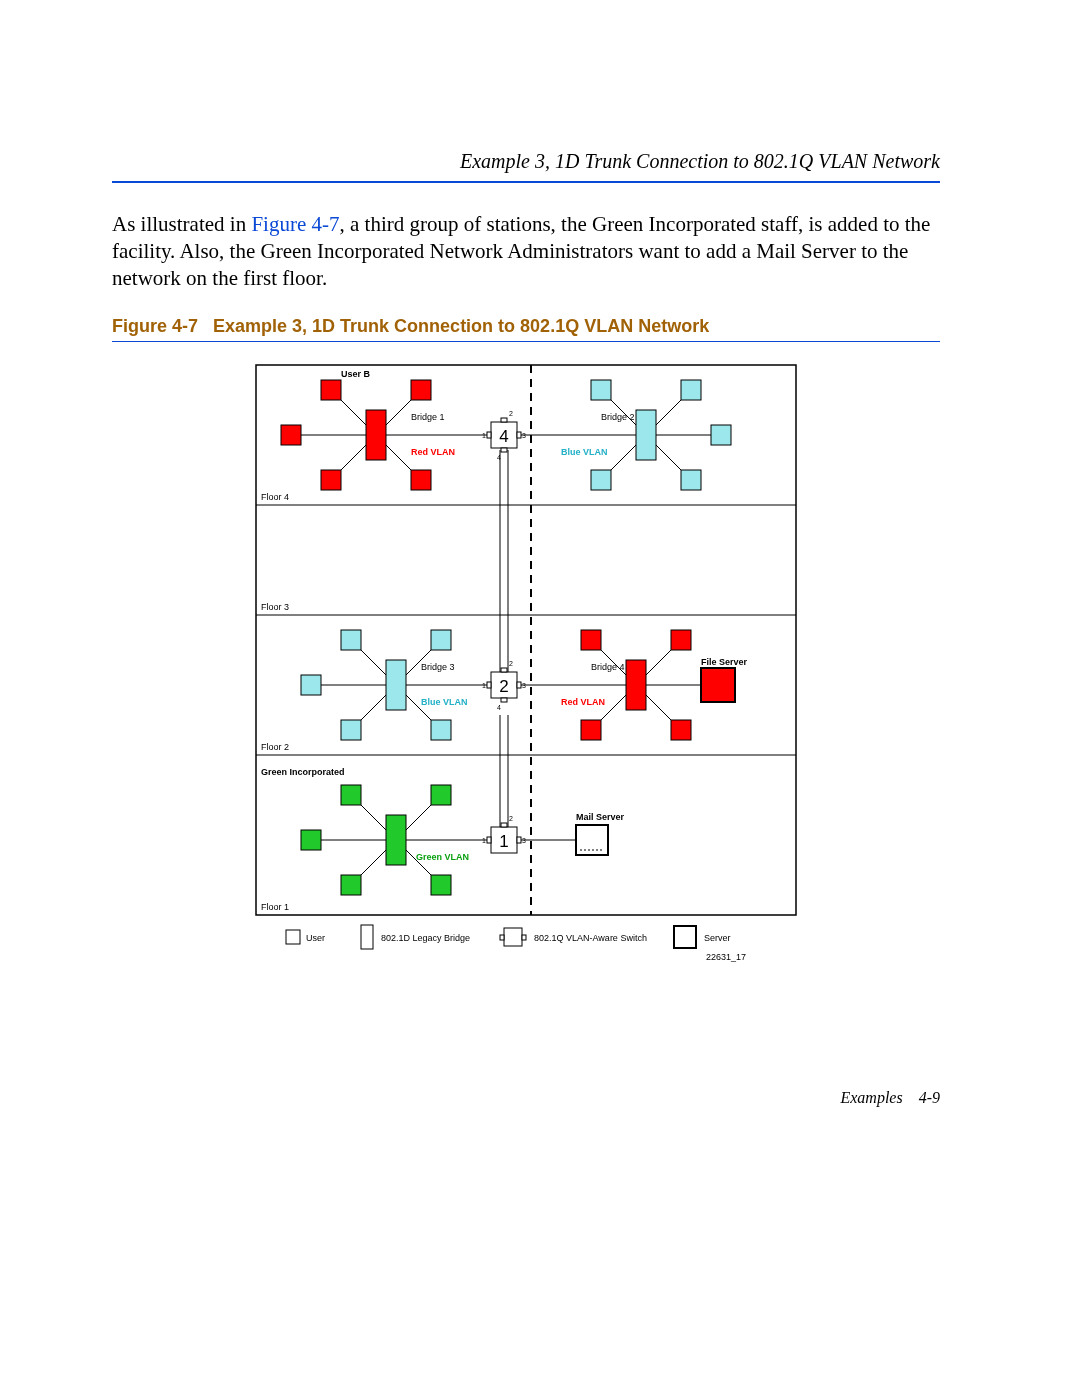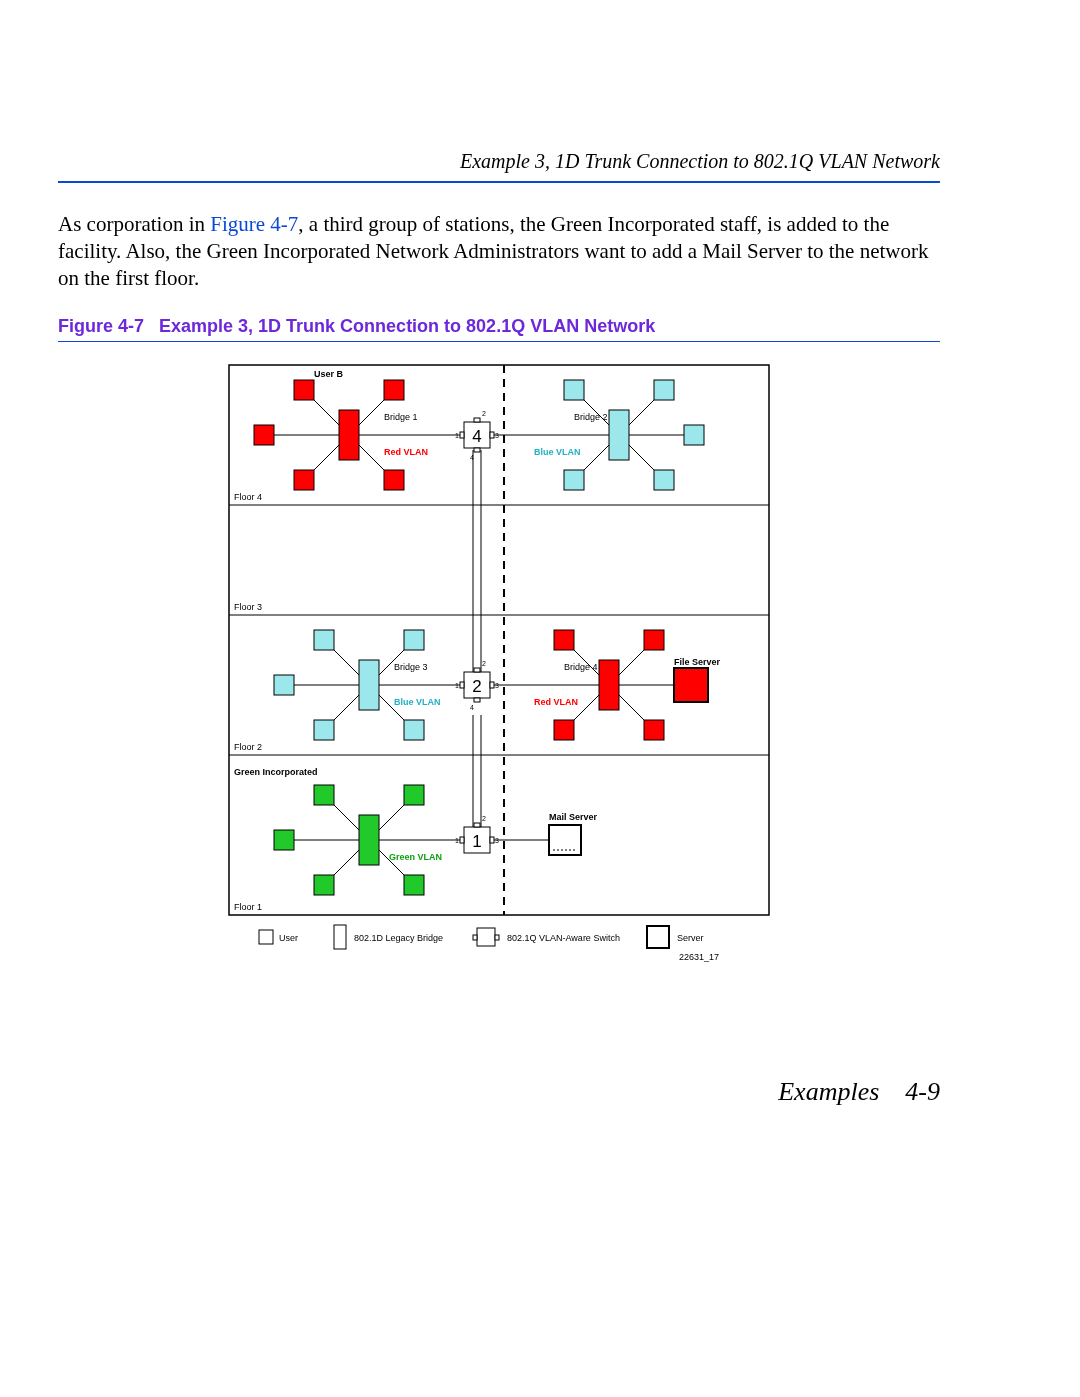--- a/index.html
+++ b/index.html
@@ -6,21 +6,21 @@
     margin: 0;
     background: #fff;
     font-family: "Times New Roman", Times, serif;
     color: #000;
   }
   .page {
     width: 1080px;
     height: 1397px;
     position: relative;
     box-sizing: border-box;
-    padding: 150px 140px 0 58px;
+    padding: 150px 140px 0 112px;
   }
   .running-head {
     font-style: italic;
     font-size: 20px;
     text-align: right;
     margin-bottom: 8px;
   }
   .top-rule {
     height: 2px;
     background: #0a49d6;
@@ -28,38 +28,38 @@
   }
   .body-text {
     font-size: 21px;
     line-height: 1.28;
     margin: 0 0 14px 0;
   }
   .xref {
     color: #0a49d6;
   }
   .fig-caption {
-    color: #6d28d9;
+    color: #a16207;
     font-family: Arial, Helvetica, sans-serif;
     font-weight: bold;
     font-size: 18px;
     margin-top: 24px;
     margin-bottom: 4px;
   }
   .fig-rule {
     height: 1px;
     background: #0a49d6;
     margin-bottom: 18px;
   }
   .footer {
     position: absolute;
     right: 140px;
     bottom: 290px;
     font-style: italic;
-    font-size: 26px;
+    font-size: 16px;
   }
   .diagram {
     display: block;
     margin: 0 auto;
   }
   .diagram text {
     font-family: Arial, Helvetica, sans-serif;
   }
   .lbl { font-size: 9px; }
   .lbl-b { font-size: 9px; font-weight: bold; }
@@ -68,21 +68,21 @@
 </head>
 <body>
 
 <div class="page">
 
   <div class="running-head">Example 3, 1D Trunk Connection to 802.1Q VLAN Network</div>
   <div class="top-rule"></div>
 
 
   <p class="body-text">
-    <span>As corporation in </span><span class="xref">Figure 4-7</span><span>, a third group of stations, the Green Incorporated staff, is added to the facility. Also, the Green Incorporated Network Administrators want to add a Mail Server to the network on the first floor.</span>
+    <span>As illustrated in </span><span class="xref">Figure 4-7</span><span>, a third group of stations, the Green Incorporated staff, is added to the facility. Also, the Green Incorporated Network Administrators want to add a Mail Server to the network on the first floor.</span>
   </p>
 
   <div class="fig-caption">
     <span>Figure 4-7</span>&nbsp;&nbsp;&nbsp;<span>Example 3, 1D Trunk Connection to 802.1Q VLAN Network</span>
   </div>
   <div class="fig-rule"></div>
 
   <svg class="diagram" width="560" height="620" viewBox="0 0 560 620">
 
     <rect x="10" y="5" width="540" height="550" fill="none" stroke="#000" stroke-width="1.5"></rect>

